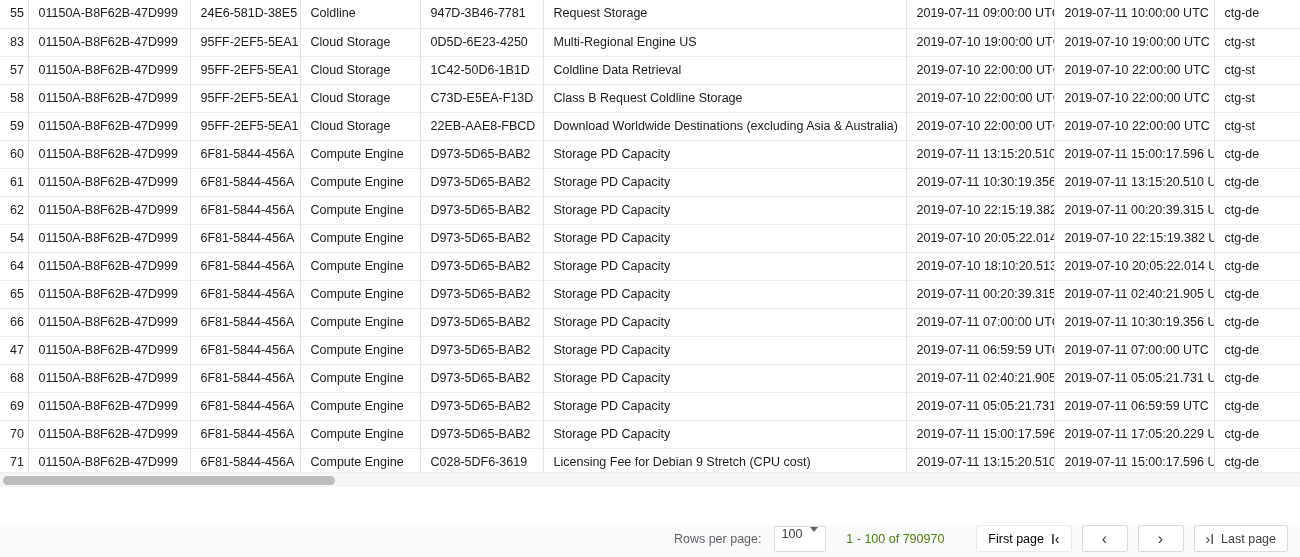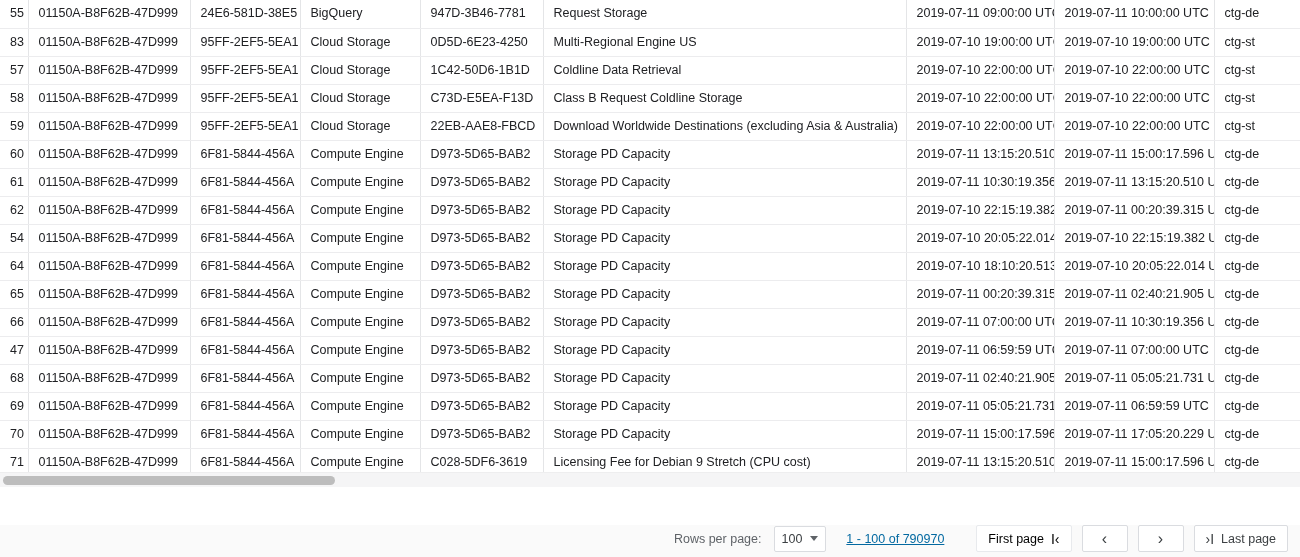--- a/index.html
+++ b/index.html
@@ -109,21 +109,21 @@
     color: #5f6368;
     box-sizing: border-box;
   }
   .pg-label {
     margin-right: 12px;
     color: #5f6368;
     white-space: nowrap;
   }
   .pg-select {
     display: inline-flex;
-    align-items: center;
+    align-items: flex-start;
     justify-content: space-between;
     min-width: 50px;
     height: 26px;
     padding: 0 7px;
     border: 1px solid #dadce0;
     border-radius: 2px;
     background: #ffffff;
     color: #3c4043;
     font-size: 12.5px;
     margin-right: 20px;
@@ -131,23 +131,22 @@
   }
   .pg-select .caret {
     margin-left: 8px;
     width: 0; height: 0;
     border-left: 4px solid transparent;
     border-right: 4px solid transparent;
     border-top: 5px solid #5f6368;
   }
   .pg-range {
     margin-right: 22px;
-    color: #0369a1;
+    color: #4d7c0f;
     white-space: nowrap;
-    text-decoration: underline;
   }
   .pg-btn {
     display: inline-flex;
     align-items: center;
     justify-content: center;
     height: 27px;
     min-width: 42px;
     padding: 0 11px;
     margin-left: 10px;
     border: 1px solid #dadce0;
@@ -189,21 +188,21 @@
           <col class="c-desc">
           <col class="c-start">
           <col class="c-end">
           <col class="c-project">
       </colgroup>
       <tbody>
           <tr>
             <td class="num">55</td>
             <td>01150A-B8F62B-47D999</td>
             <td>24E6-581D-38E5</td>
-            <td>BigQuery</td>
+            <td>Coldline</td>
             <td>947D-3B46-7781</td>
             <td>Request Storage</td>
             <td>2019-07-11 09:00:00 UTC</td>
             <td>2019-07-11 10:00:00 UTC</td>
             <td>ctg-de</td>
           </tr>
           <tr>
             <td class="num">83</td>
             <td>01150A-B8F62B-47D999</td>
             <td>95FF-2EF5-5EA1</td>

